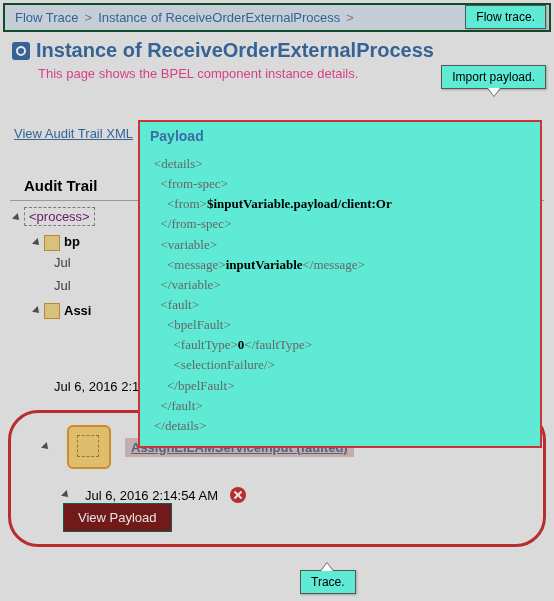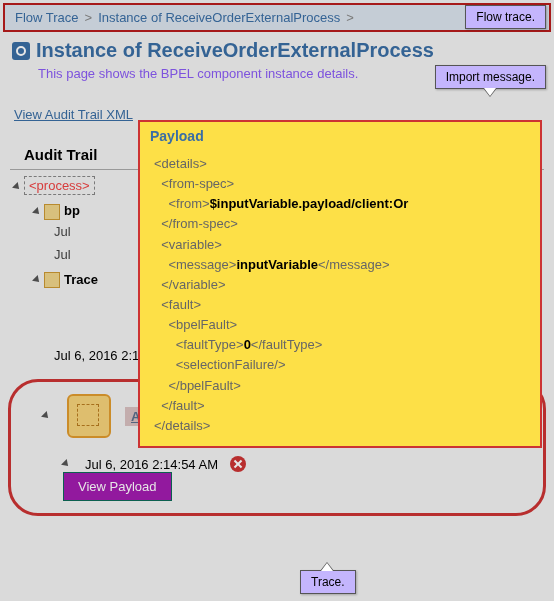--- a/index.html
+++ b/index.html
@@ -1,49 +1,49 @@
 <!DOCTYPE html>
 <html><head>
 <meta charset="utf-8">
 <style>
 body{margin:0;font-family:Tahoma,Arial,sans-serif;font-size:13px;background:rgba(150,150,150,0.35);width:554px;height:601px;overflow:hidden;position:relative}
 .page{position:relative;width:554px;height:601px}
 .dim{filter:brightness(0.9)}
-.crumb{padding:5px 10px;border:2px solid #b91c1c;margin:3px;display:flex;align-items:center;gap:6px;background:#dbe4ee}
+.crumb{padding:5px 10px;border:2px solid #14532d;margin:3px;display:flex;align-items:center;gap:6px;background:#dbe4ee}
 .crumb a{color:#3a6ea5;text-decoration:none}
 .crumb .sep{color:#888}
 .hdr{padding:4px 12px}
 .hdr h1{margin:0;font-size:20px;color:#3a6ea5;font-weight:bold;display:flex;align-items:center;gap:6px}
-.hdr p{margin:4px 0 8px 26px;color:#8b5cf6}
+.hdr p{margin:4px 0 15px 26px;color:#ec4899}
 .gear{display:inline-block;width:18px;height:18px;background:#3a6ea5;border-radius:3px;position:relative}
 .gear::after{content:"";position:absolute;inset:4px;border:2px solid #fff;border-radius:50%}
-.link{color:#3a6ea5;margin:14px 14px;display:inline-block}
+.link{color:#3a6ea5;margin:26px 14px;display:inline-block}
 .audit-title{font-weight:bold;font-size:15px;padding:10px 14px 6px;border-bottom:1px solid #aaa;margin:0 10px}
 .tree{padding:8px 14px}
 .tree .row{position:relative}
 .tw{display:inline-block;width:0;height:0;border-left:6px solid #555;border-top:4px solid transparent;border-bottom:4px solid transparent;transform:rotate(45deg);margin-right:4px;vertical-align:middle}
 .ficon{display:inline-block;width:14px;height:14px;background:#f0d58b;border:1px solid #cc9933;vertical-align:middle;margin-right:4px}
 .ts{color:#444;margin-left:40px;padding:4px 0}
 .faulted-box{border:3px solid #cc3333;border-radius:30px;margin:8px;padding:12px}
 .big-icon{display:inline-block;width:40px;height:40px;background:#f7d37a;border:2px solid #e29b2e;border-radius:6px;vertical-align:middle;position:relative}
 .big-icon::after{content:"";position:absolute;left:8px;top:8px;width:20px;height:20px;border:1px dashed #b87b1f}
 .fault-title{color:#5a6e8c;font-weight:bold;background:#d9c0c0;padding:2px 6px;text-decoration:underline}
 .err-icon{display:inline-block;width:16px;height:16px;background:#cc3333;border-radius:50%;position:relative;vertical-align:middle}
 .err-icon::before,.err-icon::after{content:"";position:absolute;left:7px;top:3px;width:2px;height:10px;background:#fff;transform:rotate(45deg)}
 .err-icon::after{transform:rotate(-45deg)}
-.btn-payload{display:inline-block;background:#a21caf;color:#fff;padding:6px 14px;border:1px solid #0d6b58;margin-left:40px;cursor:pointer}
+.btn-payload{display:inline-block;background:#7f1d1d;color:#fff;padding:6px 14px;border:1px solid #0d6b58;margin-left:40px;cursor:pointer}
 
 
-.popup{position:absolute;top:117px;left:138px;right:12px;background:#fde047;border:2px solid #cc3333;padding:0;z-index:30}
+.popup{position:absolute;top:117px;left:138px;right:12px;background:#5eead4;border:2px solid #cc3333;padding:0;z-index:30}
 .popup h3{margin:0;padding:6px 10px;color:#3a6ea5;font-size:14px}
-.popup pre{margin:0;padding:4px 14px 10px;font-family:Liberation Sans, sans-serif;font-size:13px;line-height:1.55;white-space:pre;color:#666;overflow:hidden}
+.popup pre{margin:0;padding:4px 14px 10px;font-family:Liberation Serif, serif;font-size:13px;line-height:1.55;white-space:pre;color:#666;overflow:hidden}
 .popup pre b{color:#000}
 
 
-.call{position:absolute;background:#c4b5fd;border:1px solid #555;padding:4px 10px;font-size:12px;box-shadow:1px 1px 2px rgba(0,0,0,.25);z-index:40}
+.call{position:absolute;background:#5eead4;border:1px solid #555;padding:4px 10px;font-size:12px;box-shadow:1px 1px 2px rgba(0,0,0,.25);z-index:40}
 .c-flow{top:2px;right:8px}
 .c-imp{top:62px;right:8px}
 .c-err{bottom:10px;left:300px}
 .c-imp::after{content:"";position:absolute;left:50%;bottom:-8px;margin-left:-6px;border-left:6px solid transparent;border-right:6px solid transparent;border-top:8px solid #fff}
 .c-imp::before{content:"";position:absolute;left:50%;bottom:-9px;margin-left:-7px;border-left:7px solid transparent;border-right:7px solid transparent;border-top:9px solid #555}
 .c-err::after{content:"";position:absolute;left:20px;top:-8px;border-left:6px solid transparent;border-right:6px solid transparent;border-bottom:8px solid #fff}
 .c-err::before{content:"";position:absolute;left:19px;top:-9px;border-left:7px solid transparent;border-right:7px solid transparent;border-bottom:9px solid #555}
 .mt{vertical-align:middle}
 </style>
 </head>
@@ -65,25 +65,25 @@
           <span>Instance of ReceiveOrderExternalProcess</span>
         </h1>
       <p>This page shows the BPEL component instance details.</p>
     </div>
 
     <a href="#" class="link">View Audit Trail XML</a>
 
     <div class="audit-title">Audit Trail</div>
 
     <div class="tree">
-      <div class="row"><span class="tw"></span><span style="border:1px dashed #888;padding:1px 4px;color:#ef4444">&lt;process&gt;</span></div>
+      <div class="row"><span class="tw"></span><span style="border:1px dashed #888;padding:1px 4px;color:#701a75">&lt;process&gt;</span></div>
       <div class="row" style="margin-left:20px;margin-top:10px"><span class="tw"></span><span class="ficon"></span><b>bp</b></div>
       <div class="ts">Jul</div>
       <div class="ts">Jul</div>
-      <div class="row" style="margin-left:20px;margin-top:6px"><span class="tw"></span><span class="ficon"></span><b>Trace</b></div>
+      <div class="row" style="margin-left:20px;margin-top:6px"><span class="tw"></span><span class="ficon"></span><b>Assi</b></div>
       <div style="margin:60px 0 0 40px;display:flex;gap:60px">
         <span>Jul 6, 2016 2:14:54 AM</span>
         <span>Completed assign</span>
       </div>
     </div>
 
     <div class="faulted-box">
       <div style="display:flex;align-items:center;gap:14px;margin-left:20px">
         <span class="tw"></span>
         <span class="big-icon"></span>
@@ -110,16 +110,16 @@
 <span>  &lt;fault&gt;</span>
 <span>    &lt;bpelFault&gt;</span>
 <span>      &lt;faultType&gt;</span><b>0</b><span>&lt;/faultType&gt;</span>
 <span>      &lt;selectionFailure/&gt;</span>
 <span>    &lt;/bpelFault&gt;</span>
 <span>  &lt;/fault&gt;</span>
 <span>&lt;/details&gt;</span></pre>
   </div>
 
   <div class="call c-flow">Flow trace.</div>
-  <div class="call c-imp">Import message.</div>
+  <div class="call c-imp">Import payload.</div>
   <div class="call c-err">Trace.</div>
 
 </div>
 
 </body></html>

